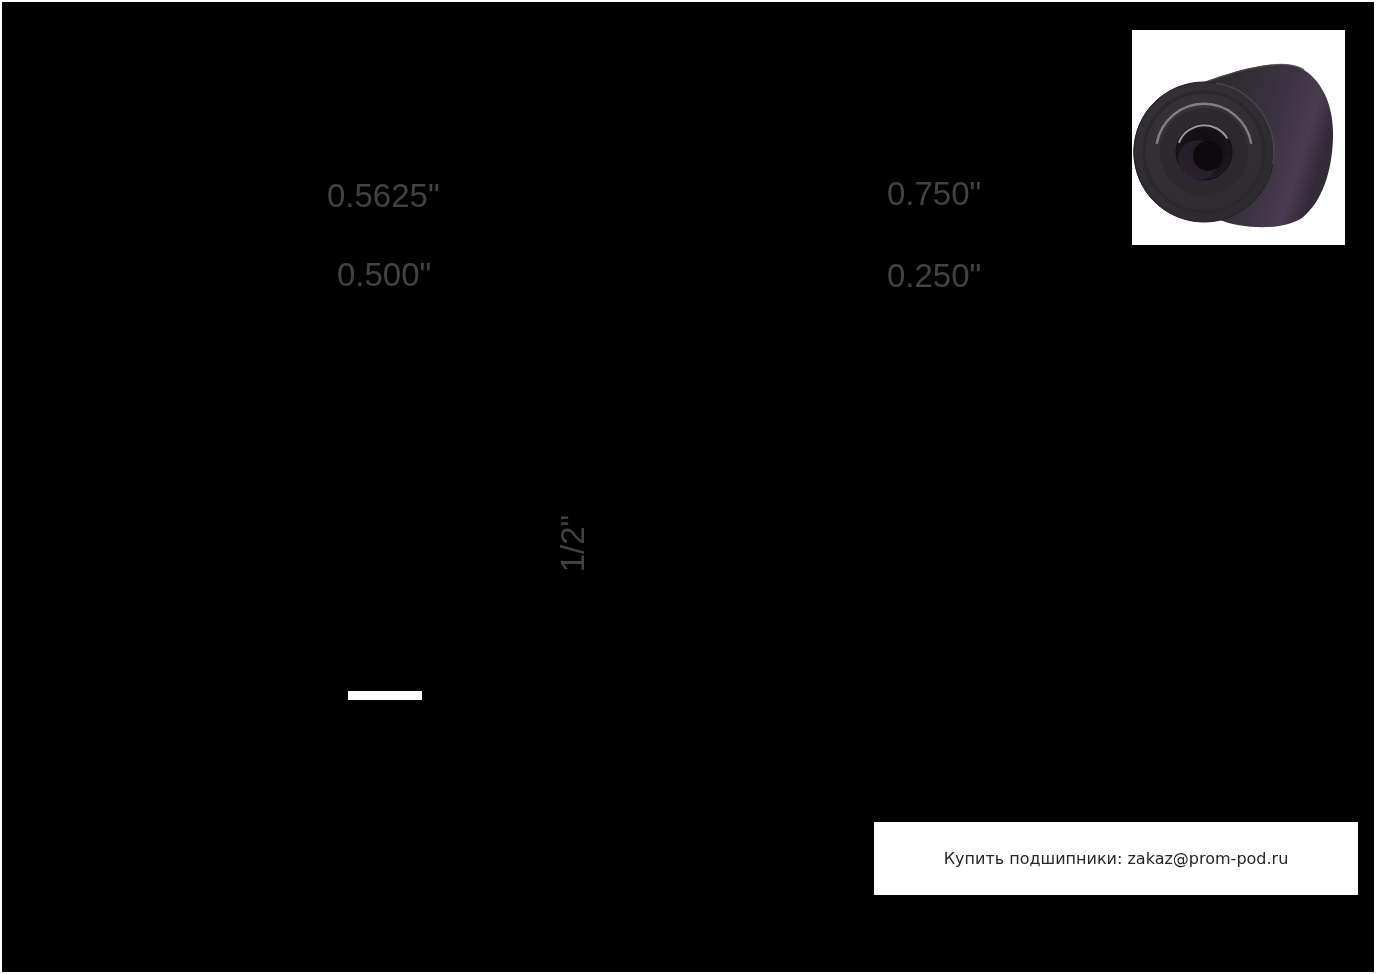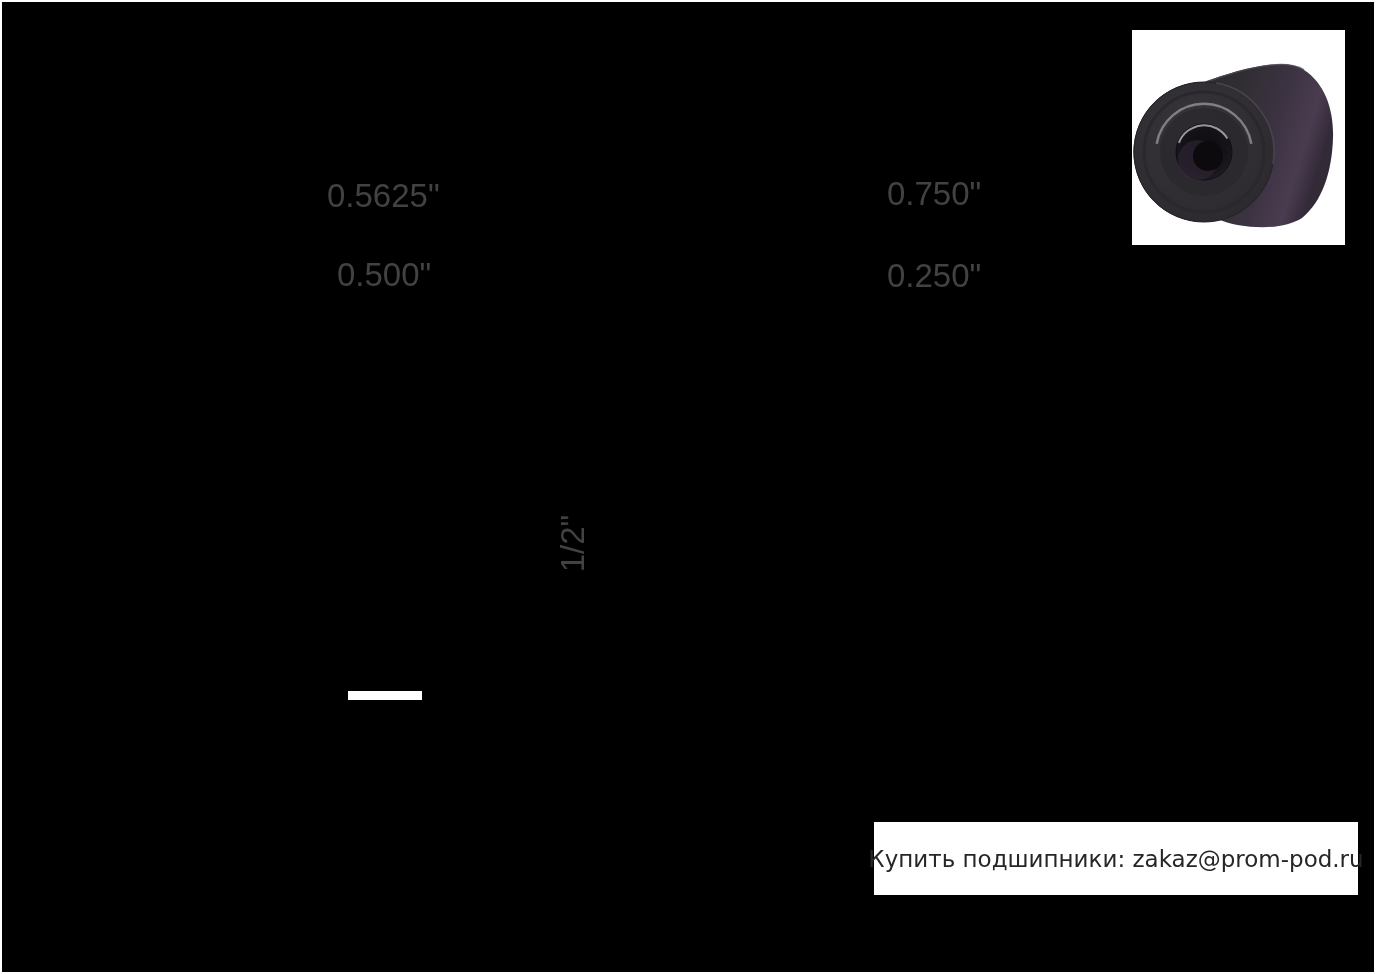--- a/index.html
+++ b/index.html
@@ -55,21 +55,21 @@
     top: 820px;
     width: 484px;
     height: 73px;
     background: #ffffff;
     display: flex;
     align-items: center;
     justify-content: center;
   }
   .contact-banner span {
     font-family: "DejaVu Sans", sans-serif;
-    font-size: 23px;
+    font-size: 16px;
     color: #262626;
     white-space: nowrap;
   }
   
   #lbl-od   { left: 325px; top: 177px; }
   #lbl-rw   { left: 335px; top: 256px; }
   #lbl-stud { left: 885px; top: 175px; }
   #lbl-bore { left: 885px; top: 257px; }
   #lbl-half { left: 541px; top: 525px; }
 </style>

